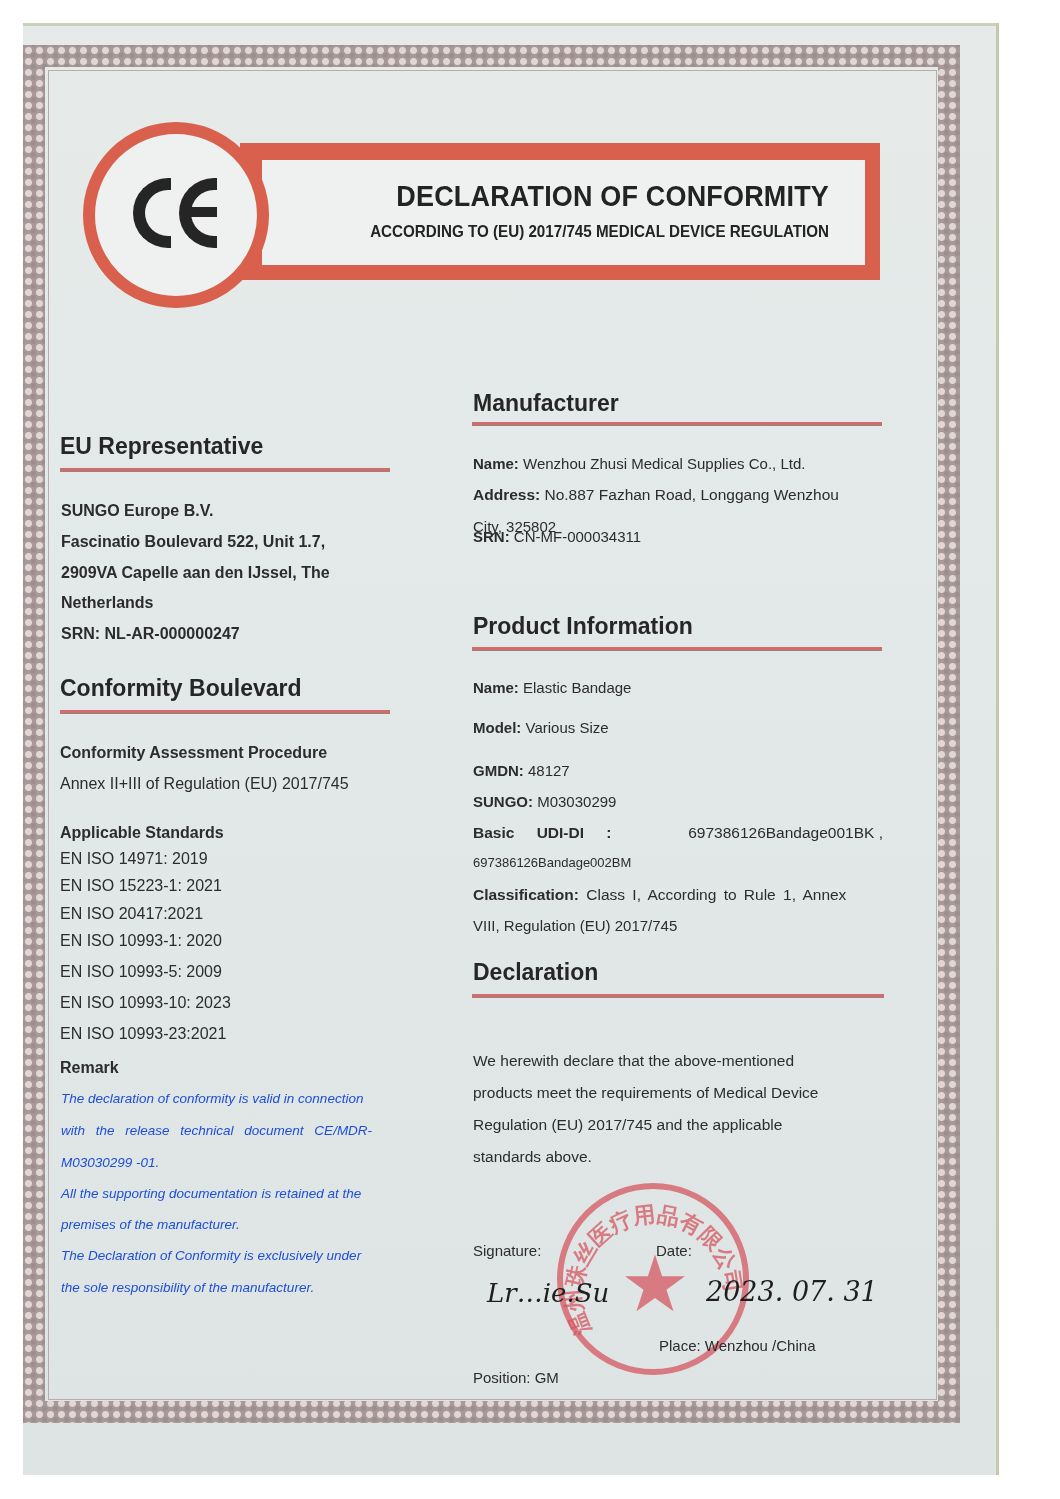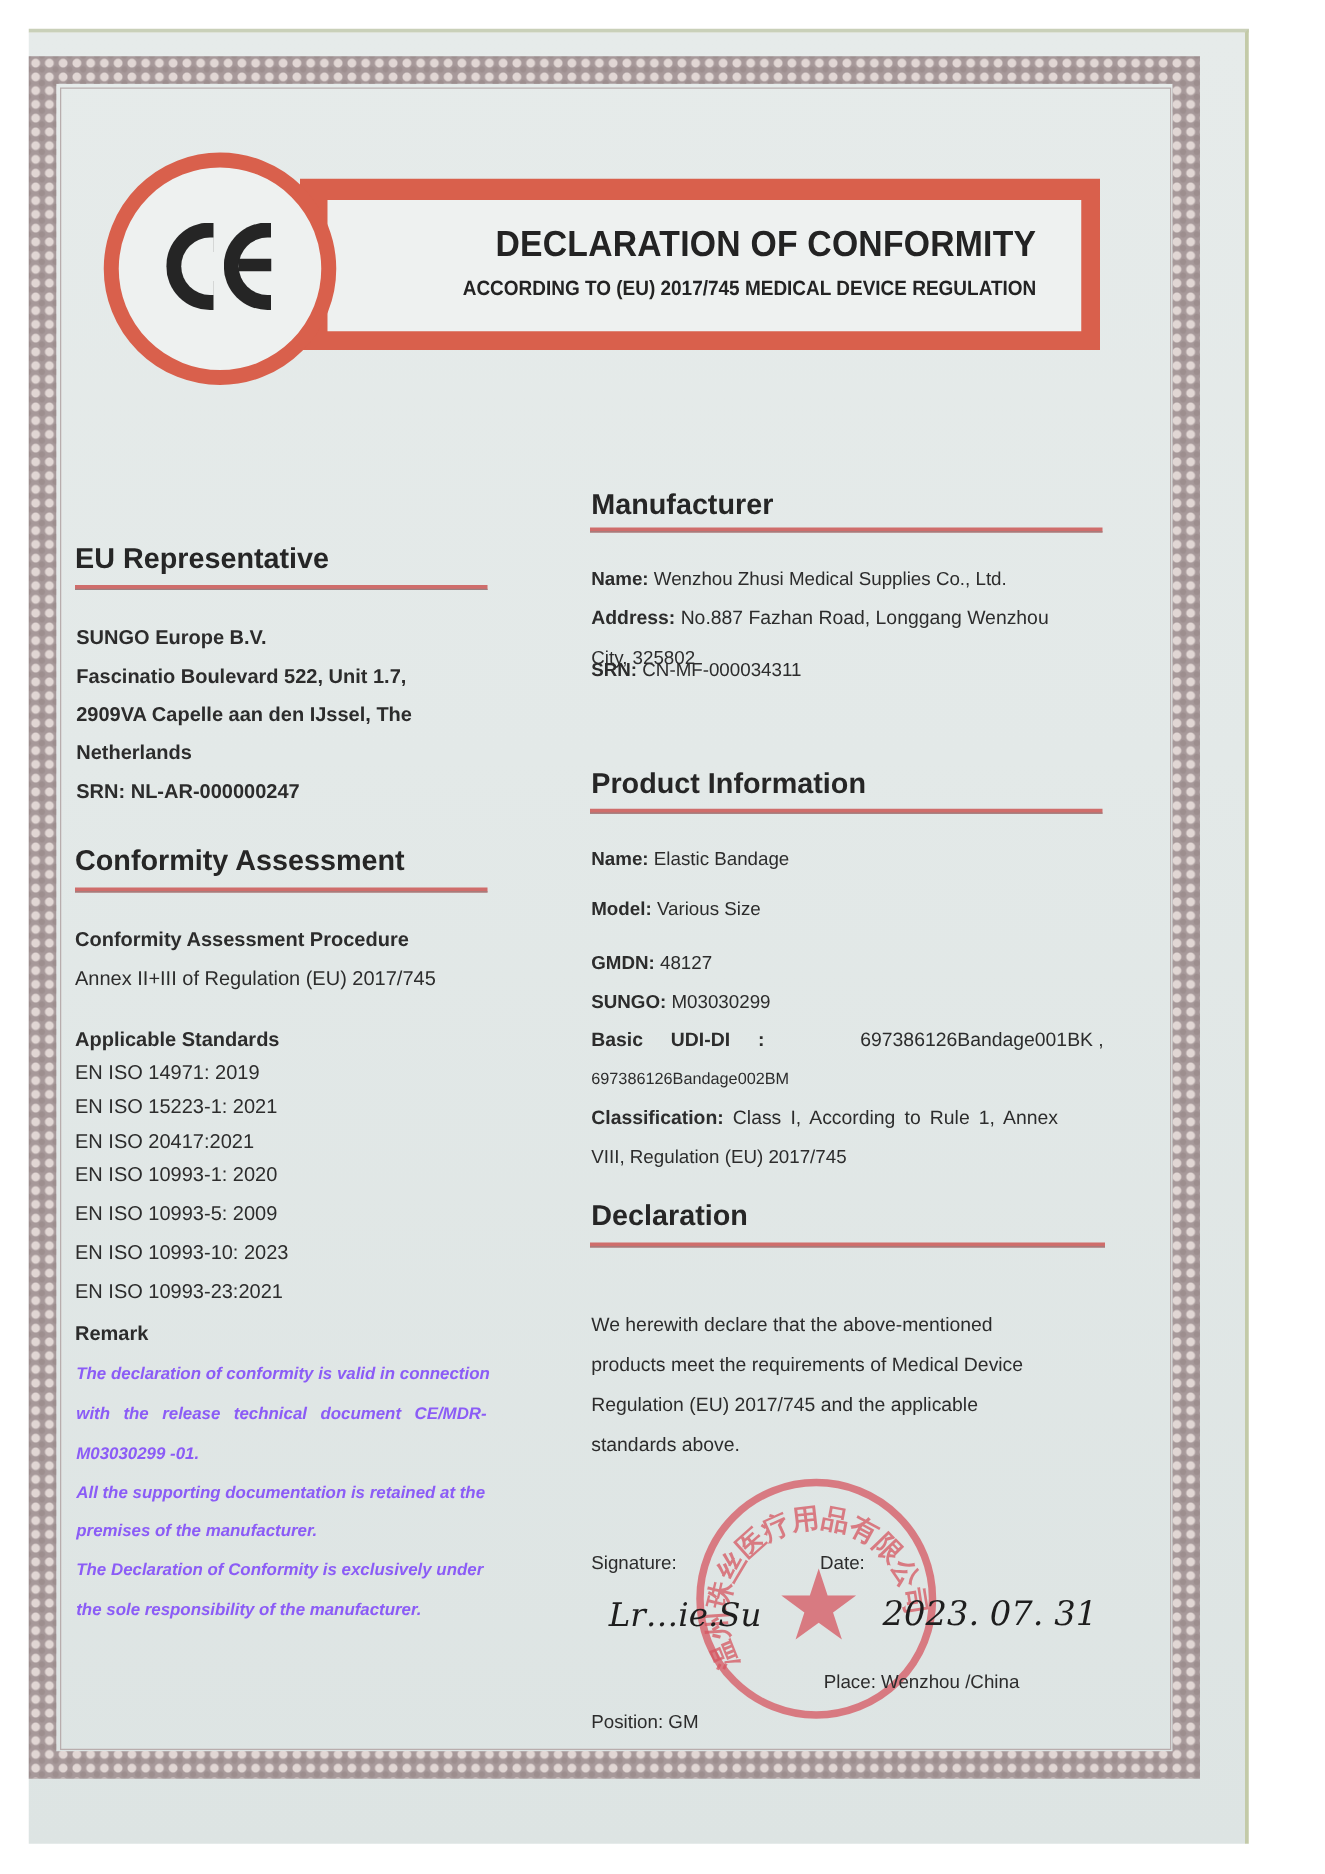--- a/index.html
+++ b/index.html
@@ -74,21 +74,21 @@
   }
   
   .sec-h {
     position: absolute; font-weight: bold; font-size: 23px; color: #262626;
   }
   .rule {
     position: absolute; height: 3px; background: #cf6d6b; border-bottom: 1px solid #9c7f80;
   }
   .txt { position: absolute; font-size: 16px; color: #2c2c2c; white-space: nowrap; }
   .b { font-weight: bold; }
-  .it { font-style: italic; font-size: 13.5px; font-weight: bold; color: #8b5cf6; }
+  .it { font-style: italic; font-size: 13.5px; font-weight: normal; color: #1d4ed8; }
   .stamp {
     position: absolute; left: 557px; top: 1183px; width: 192px; height: 192px;
     border-radius: 50%; border: 6px solid rgba(214,86,96,0.75); box-sizing: border-box;
   }
   .stamp-star {
     position: absolute; left: 620px; top: 1245px; font-size: 78px; line-height: 78px;
     color: rgba(214,86,96,0.75);
   }
   .stamp-text {
     position: absolute; left: 560px; top: 1186px; width: 186px; height: 186px;
@@ -116,21 +116,21 @@
 <div class="subtitle">ACCORDING TO (EU) 2017/745 MEDICAL DEVICE REGULATION</div>
 
 <div class="sec-h" style="left:60px;top:433px;">EU Representative</div>
 <div class="rule" style="left:60px;top:468px;width:330px;"></div>
 <div class="txt b" style="left:61px;top:502px;">SUNGO Europe B.V.</div>
 <div class="txt b" style="left:61px;top:533px;">Fascinatio Boulevard 522, Unit 1.7,</div>
 <div class="txt b" style="left:61px;top:564px;">2909VA Capelle aan den IJssel, The</div>
 <div class="txt b" style="left:61px;top:594px;">Netherlands</div>
 <div class="txt b" style="left:61px;top:625px;">SRN: NL-AR-000000247</div>
 
-<div class="sec-h" style="left:60px;top:675px;">Conformity Assessment</div>
+<div class="sec-h" style="left:60px;top:675px;">Conformity Boulevard</div>
 <div class="rule" style="left:60px;top:710px;width:330px;"></div>
 <div class="txt b" style="left:60px;top:744px;">Conformity Assessment Procedure</div>
 <div class="txt" style="left:60px;top:775px;">Annex II+III of Regulation (EU) 2017/745</div>
 <div class="txt b" style="left:60px;top:824px;">Applicable Standards</div>
 <div class="txt" style="left:60px;top:850px;">EN ISO 14971: 2019</div>
 <div class="txt" style="left:60px;top:877px;">EN ISO 15223-1: 2021</div>
 <div class="txt" style="left:60px;top:905px;">EN ISO 20417:2021</div>
 <div class="txt" style="left:60px;top:932px;">EN ISO 10993-1: 2020</div>
 <div class="txt" style="left:60px;top:963px;">EN ISO 10993-5: 2009</div>
 <div class="txt" style="left:60px;top:994px;">EN ISO 10993-10: 2023</div>

